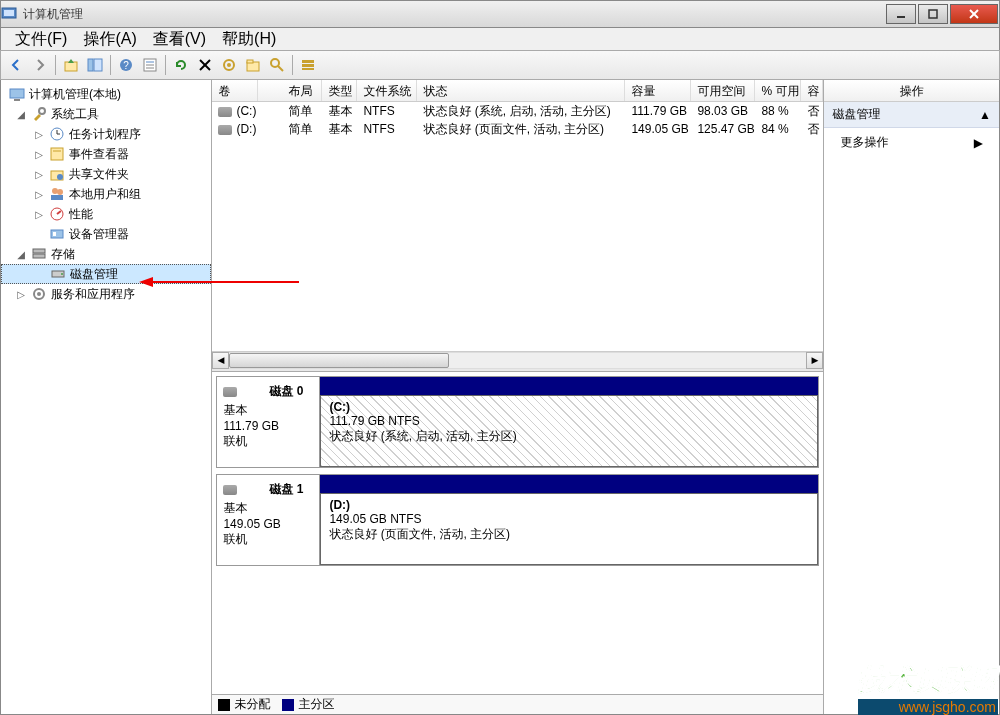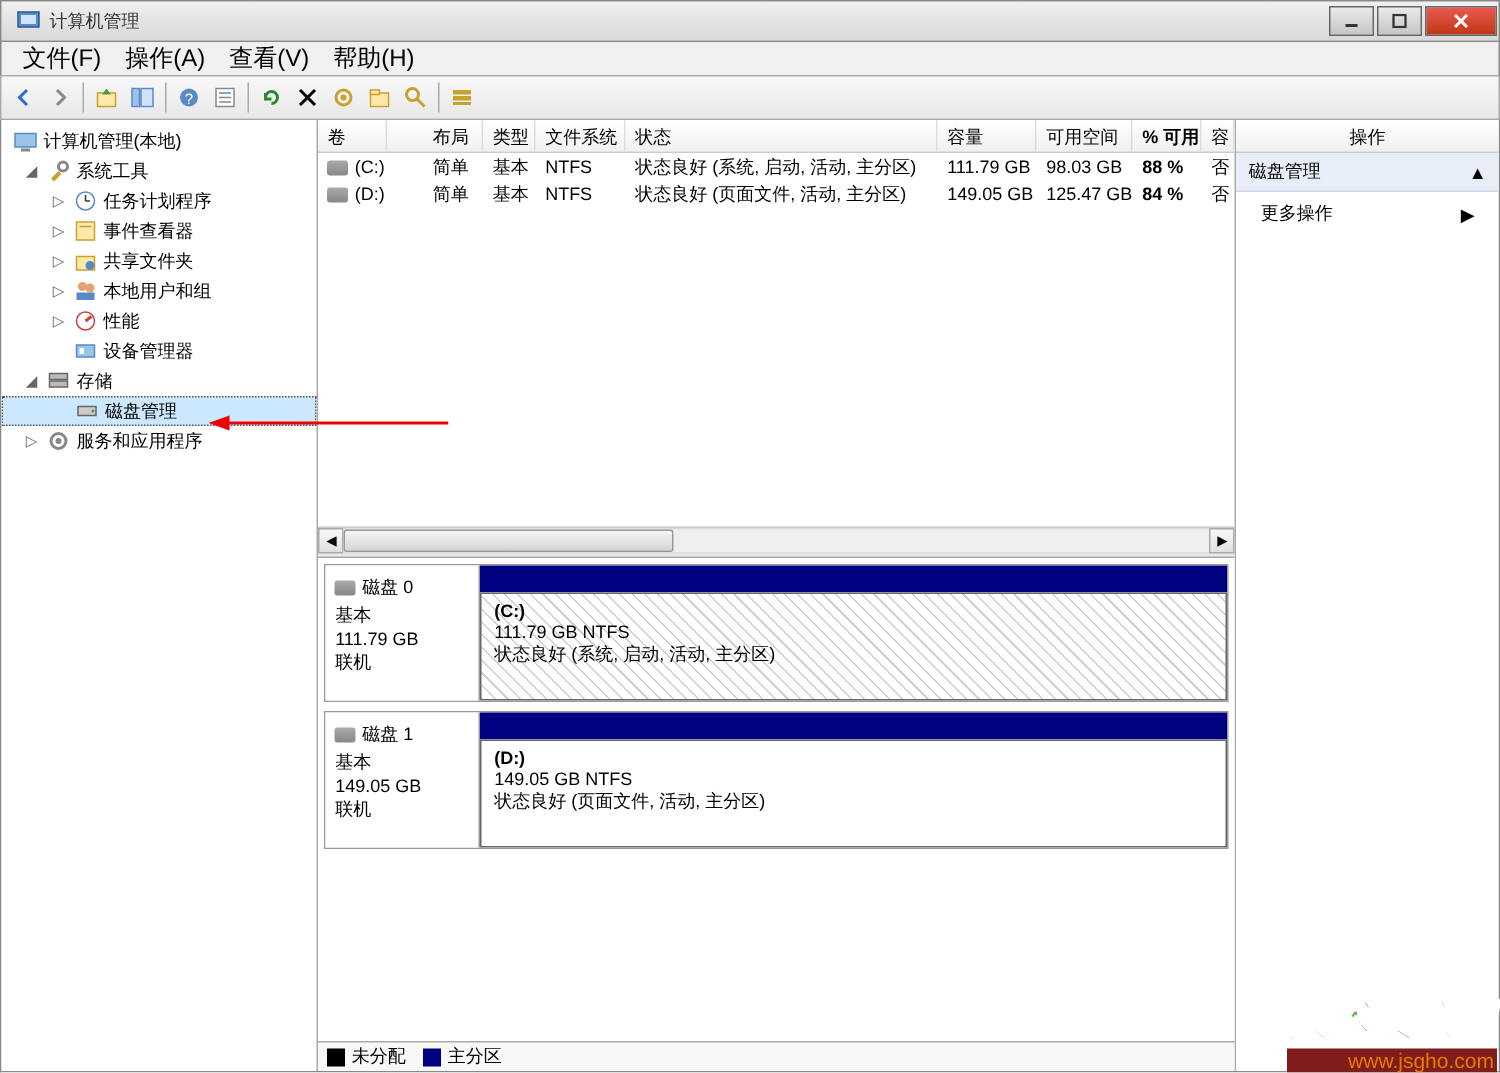--- a/index.html
+++ b/index.html
@@ -1,19 +1,19 @@
 <!DOCTYPE html>
 <html><head>
 <meta charset="utf-8">
 <style>
 * { box-sizing: border-box; margin: 0; padding: 0; font-family: "Microsoft YaHei", "SimSun", Arial, sans-serif; }
 body { background: #fff; overflow: hidden; width: 1000px; height: 715px; position: relative; }
 
 
-.title-bar { height: 28px; background: linear-gradient(to bottom, #f0f0f0, #d8d8d8); border: 1px solid #888; display: flex; align-items: center; padding-left: 10px; }
+.title-bar { height: 28px; background: linear-gradient(to bottom, #f0f0f0, #d8d8d8); border: 1px solid #888; display: flex; align-items: center; padding-left: 0; }
 .title-bar .icon { width: 16px; height: 16px; margin-right: 6px; display: inline-flex; align-items: center; justify-content: center; }
 .title-bar .title { font-size: 12px; color: #333; flex: 1; }
 .win-btn { width: 32px; height: 20px; margin: 0 1px; border: 1px solid #666; background: linear-gradient(to bottom, #eaeaea, #c5c5c5); display: flex; align-items: center; justify-content: center; font-size: 11px; cursor: pointer; }
 .win-btn.close { background: linear-gradient(to bottom, #e85a4f, #c23616); color: #fff; width: 48px; }
 .win-btn.max { width: 30px; }
 .win-btn.min { width: 30px; }
 
 
 .menu-bar { height: 22px; background: #f0f0f0; border-left: 1px solid #888; border-right: 1px solid #888; display: flex; align-items: center; padding-left: 6px; font-size: 16px; }
 .menu-bar .menu-item { padding: 2px 8px; cursor: pointer; }
@@ -51,53 +51,53 @@
 .scroll-track { flex: 1; height: 17px; position: relative; background: #efefef; border-top: 1px solid #ddd; border-bottom: 1px solid #ddd; }
 .scroll-thumb { position: absolute; left: 0; width: 220px; height: 15px; top: 0; background: linear-gradient(to bottom, #f5f5f5, #d5d5d5); border: 1px solid #999; border-radius: 2px; }
 
 
 .splitter-h { height: 4px; background: #e8e8e8; border-top: 1px solid #aaa; border-bottom: 1px solid #aaa; cursor: ns-resize; }
 
 
 .disk-view { flex: 1; overflow: auto; padding: 4px; background: #fff; }
 .disk-block { display: flex; margin-bottom: 6px; border: 1px solid #999; }
 .disk-info { width: 103px; padding: 6px; border-right: 1px solid #999; font-size: 12px; background: #fff; }
-.disk-info .d-title { display: flex; align-items: center; font-weight: normal; margin-bottom: 2px; }
+.disk-info .d-title { display: flex; align-items: center; font-weight: bold; margin-bottom: 2px; gap: 28px; }
 .disk-canvas { flex: 1; background: #fff; }
 .disk-header-bar { height: 18px; background: #000080; }
 .part-cell { border: 1px solid #666; margin: 0; padding: 4px 8px; font-size: 12px; background: #fff; }
 .part-cell.hatched { background-image: repeating-linear-gradient(45deg, #d0d0d0 0, #d0d0d0 1px, #fff 1px, #fff 6px); }
 
 
 .legend { height: 20px; border-top: 1px solid #aaa; display: flex; align-items: center; padding: 0 6px; font-size: 12px; gap: 12px; background: #f8f8f8; }
 .legend-sq { width: 12px; height: 12px; display: inline-block; margin-right: 4px; vertical-align: middle; }
 
 
 .actions-panel { width: 190px; background: #fff; font-size: 12px; display: flex; flex-direction: column; text-align: center; }
 .actions-header { height: 22px; background: linear-gradient(to bottom, #fff, #f0f0f0); border-bottom: 1px solid #ccc; padding: 3px 6px; font-weight: normal; }
 .actions-sub { background: #e8eef7; padding: 4px 8px; display: flex; justify-content: space-between; align-items: center; border-bottom: 1px solid #d0d8e8; cursor: pointer; }
 .actions-item { padding: 6px 16px; display: flex; justify-content: space-between; align-items: center; cursor: pointer; }
 
 
 .watermark { position: absolute; right: 2px; bottom: 0; }
 .wm-txt { font-size: 28px; font-weight: bold; font-style: italic; color: #5fb848; -webkit-text-stroke: 1px #fff; }
-.wm-url { font-size: 14px; color: #e87a00; background: #7f1d1d; padding: 0 2px; display: block; text-align: right; }
+.wm-url { font-size: 14px; color: #e87a00; background: #0c4a6e; padding: 0 2px; display: block; text-align: right; }
 
 
 .red-arrow { position: absolute; left: 139px; top: 274px; pointer-events: none; }
 
 
 .c-vol { width: 46px; }
 .c-layout { width: 40px; margin-left: 24px; }
 .c-type { width: 35px; }
 .c-fs { width: 60px; }
 .c-status { width: 208px; }
 .c-cap { width: 66px; }
 .c-free { width: 64px; }
-.c-pct { width: 46px; font-weight: bold; }
+.c-pct { width: 46px; }
 .c-ft { width: 22px; }
 </style>
 </head>
 <body>
 
 <div class="title-bar">
   <span class="icon">
     <svg width="16" height="16">
         <rect x="1" y="2" width="14" height="10" fill="#5a8ac6" stroke="#2a5a96"></rect>
         <rect x="3" y="4" width="10" height="6" fill="#cfe3fd"></rect>

